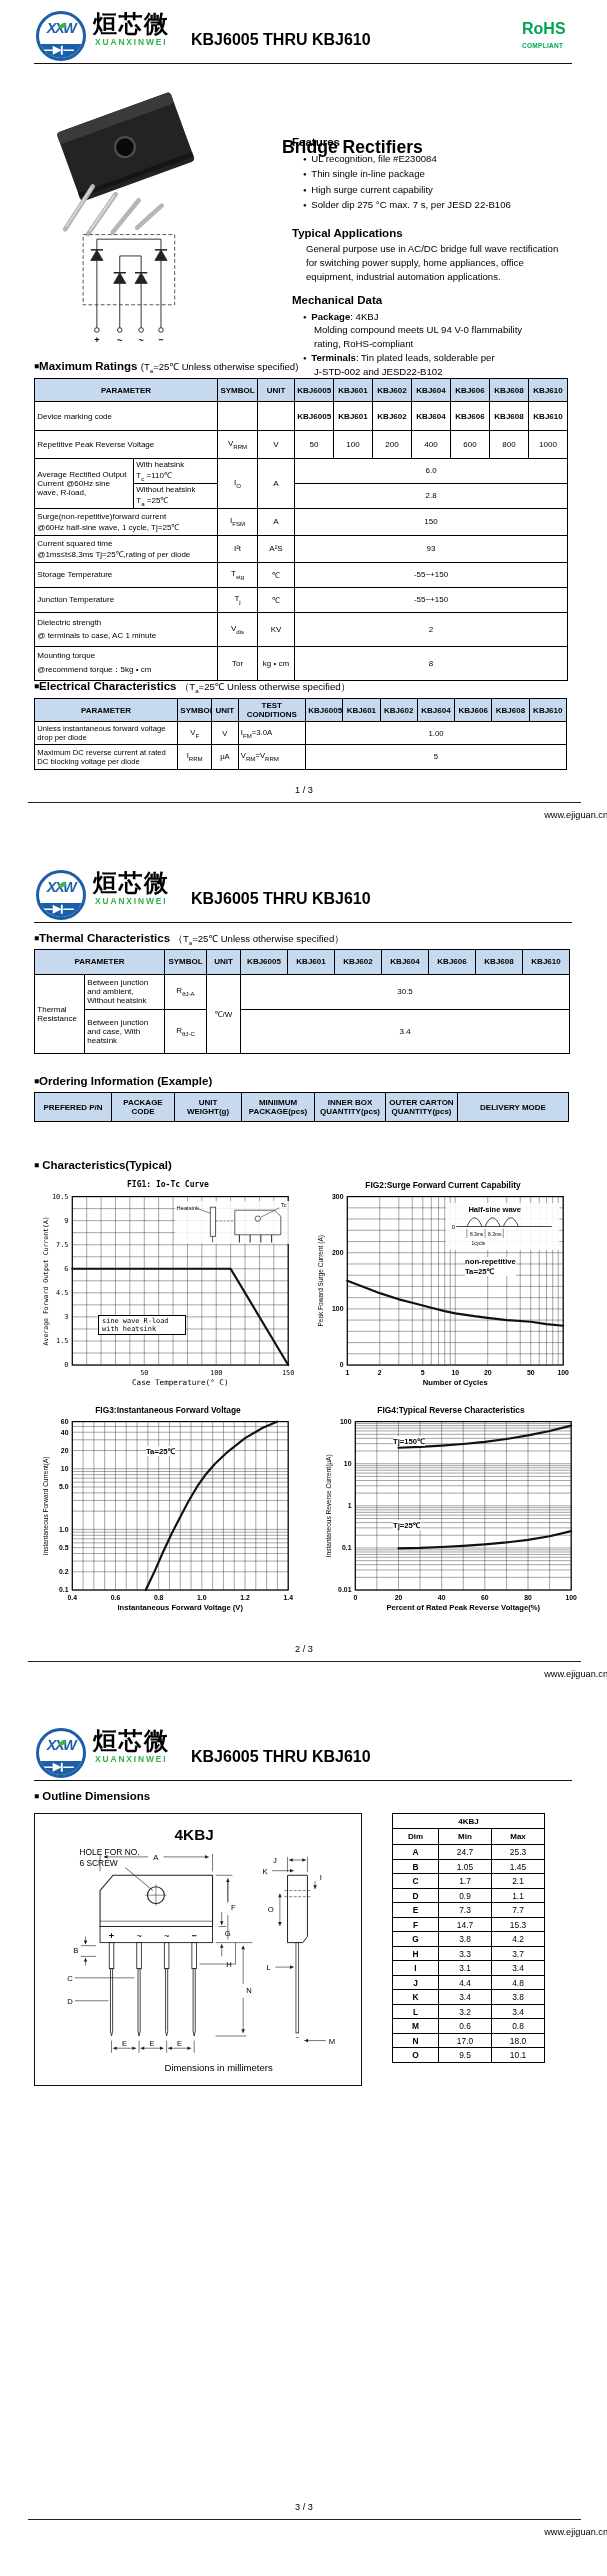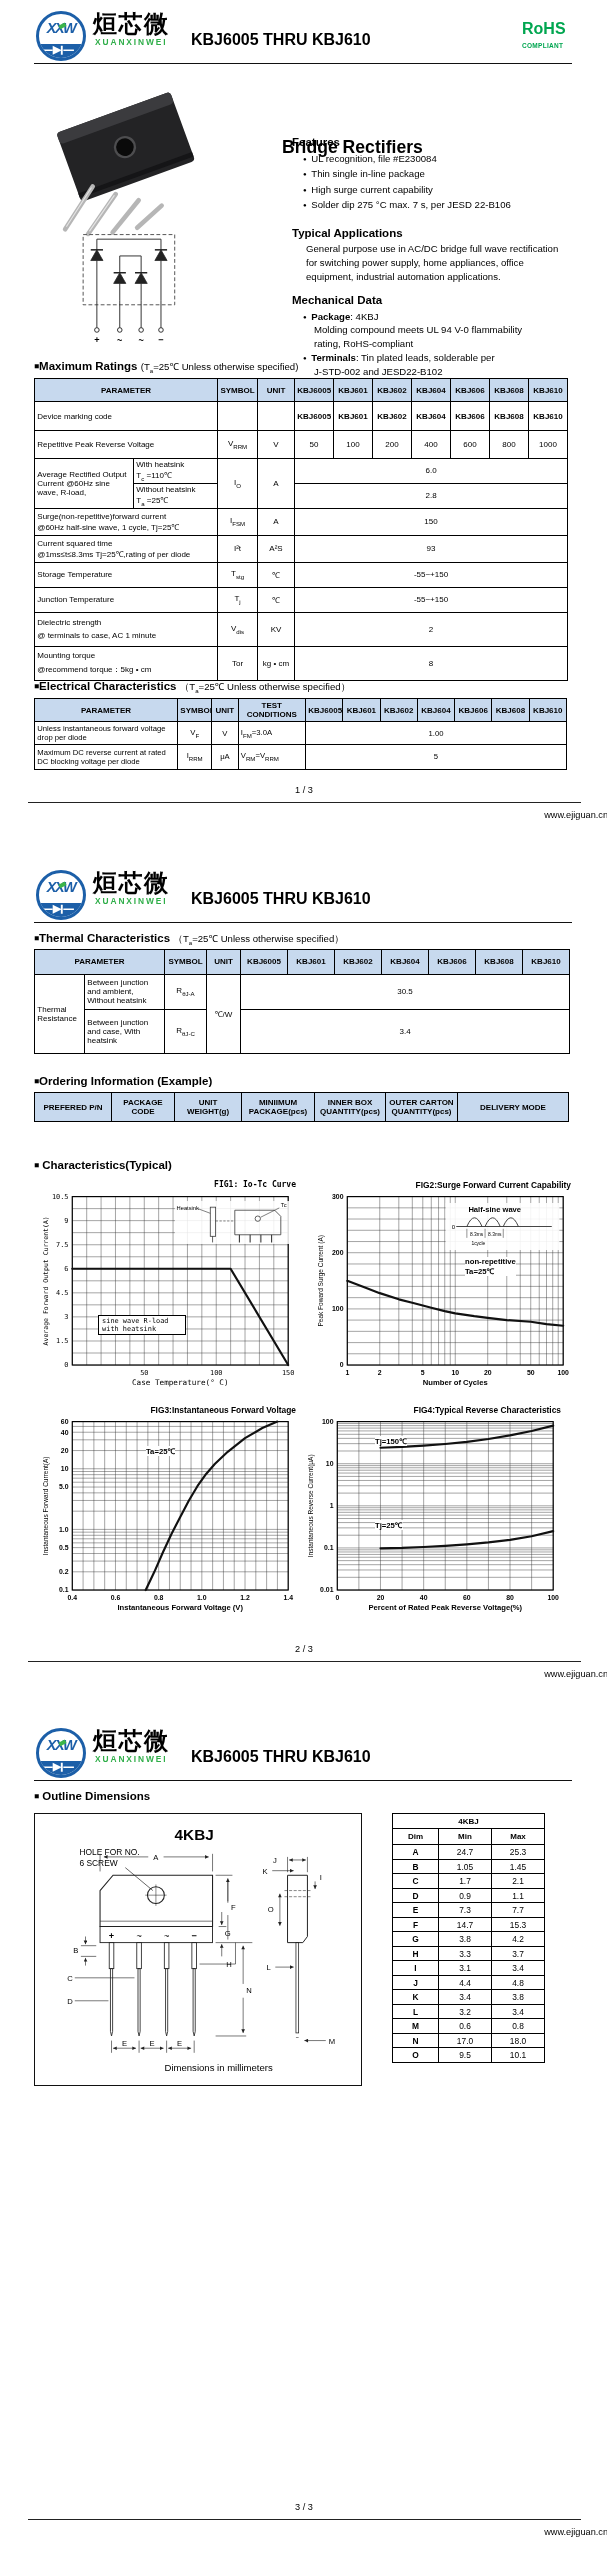--- a/index.html
+++ b/index.html
@@ -45,21 +45,21 @@
   .tbl .b{font-weight:bold;}
   table.plain th{background:#fff;}
 
   
   .foot-label{position:absolute;left:0;width:608px;text-align:center;font-size:9.2px;}
   .foot-rule{position:absolute;left:27.6px;width:553px;border-top:1.5px solid #222;}
   .foot-site{position:absolute;left:0;width:608px;text-align:right;font-size:9.2px;}
 
   
   .chart{position:absolute;width:256px;}
-  .ct{text-align:right;font-size:8.4px;font-weight:bold;height:12.2px;}
+  .ct{text-align:center;font-size:8.4px;font-weight:bold;height:12.2px;}
   .ct.mono{font-family:"DejaVu Sans Mono",monospace;font-weight:bold;font-size:8px;}
   .anno{position:absolute;font-size:6.9px;background:#fff;}
   .anno.boxed{border:0.8px solid #000;padding:0.8px 3.1px;}
   .anno.mono{font-family:"DejaVu Sans Mono",monospace;}
   .anno.big{font-size:7.7px;font-weight:bold;}
 
   svg text{fill:#000;}
 </style>
 </head>
 <body>
@@ -636,21 +636,21 @@
           <text x="37" y="46.8" text-anchor="end" font-size="9" font-family="&quot;Liberation Sans&quot;,sans-serif" font-weight="bold">20</text>
           <text x="37" y="22.9" text-anchor="end" font-size="9" font-family="&quot;Liberation Sans&quot;,sans-serif" font-weight="bold">40</text>
           <text x="37" y="9.0" text-anchor="end" font-size="9" font-family="&quot;Liberation Sans&quot;,sans-serif" font-weight="bold">60</text>
           <text x="183" y="252" text-anchor="middle" font-size="10" font-family="&quot;Liberation Sans&quot;,sans-serif" font-weight="bold">Instantaneous Forward Voltage (V)</text>
           <text x="-116" y="10" text-anchor="middle" font-size="8.5" font-family="&quot;Liberation Sans&quot;,sans-serif" transform="rotate(-90)">Instantaneous Forward Current(A)</text>
           <path d="M137.9 226.0 L149.2 202.2 L160.4 176.6 L171.7 152.4 L183.0 130.6 L194.3 109.0 L205.6 90.1 L216.8 74.4 L228.1 61.4 L245.0 45.5 L267.6 27.6 L290.2 14.4 L309.9 6.0" fill="none" stroke="#111" stroke-width="2.8" stroke-linejoin="round" stroke-linecap="round"></path>
         </svg>
     <div class="anno big" style="left:106px;top:41px">Ta=25℃</div>
   </div>
 
-  <div class="chart" style="left:305px;top:546px">
+  <div class="chart" style="left:323px;top:546px">
     <div class="ct">FIG4:Typical Reverse Characteristics</div>
     <svg width="256" height="196" viewBox="0 0 334 256">
           <line x1="42.0" y1="6" x2="42.0" y2="226" stroke="#3a3a3a" stroke-width="0.6"></line>
           <line x1="70.2" y1="6" x2="70.2" y2="226" stroke="#3a3a3a" stroke-width="0.6"></line>
           <line x1="98.4" y1="6" x2="98.4" y2="226" stroke="#3a3a3a" stroke-width="0.6"></line>
           <line x1="126.6" y1="6" x2="126.6" y2="226" stroke="#3a3a3a" stroke-width="0.6"></line>
           <line x1="154.8" y1="6" x2="154.8" y2="226" stroke="#3a3a3a" stroke-width="0.6"></line>
           <line x1="183.0" y1="6" x2="183.0" y2="226" stroke="#3a3a3a" stroke-width="0.6"></line>
           <line x1="211.2" y1="6" x2="211.2" y2="226" stroke="#3a3a3a" stroke-width="0.6"></line>
           <line x1="239.4" y1="6" x2="239.4" y2="226" stroke="#3a3a3a" stroke-width="0.6"></line>

